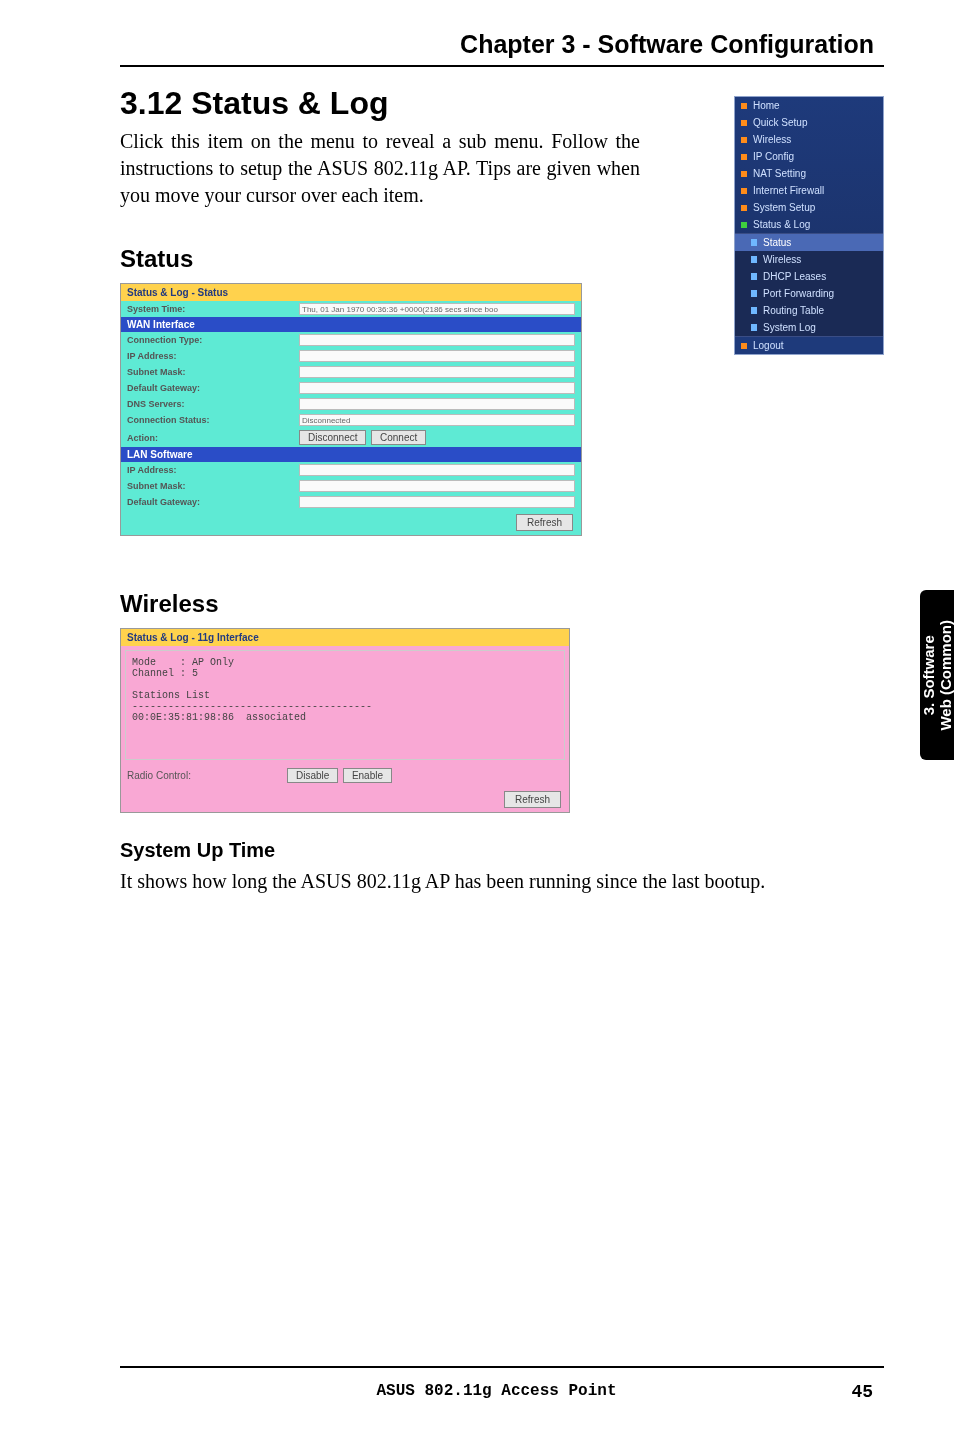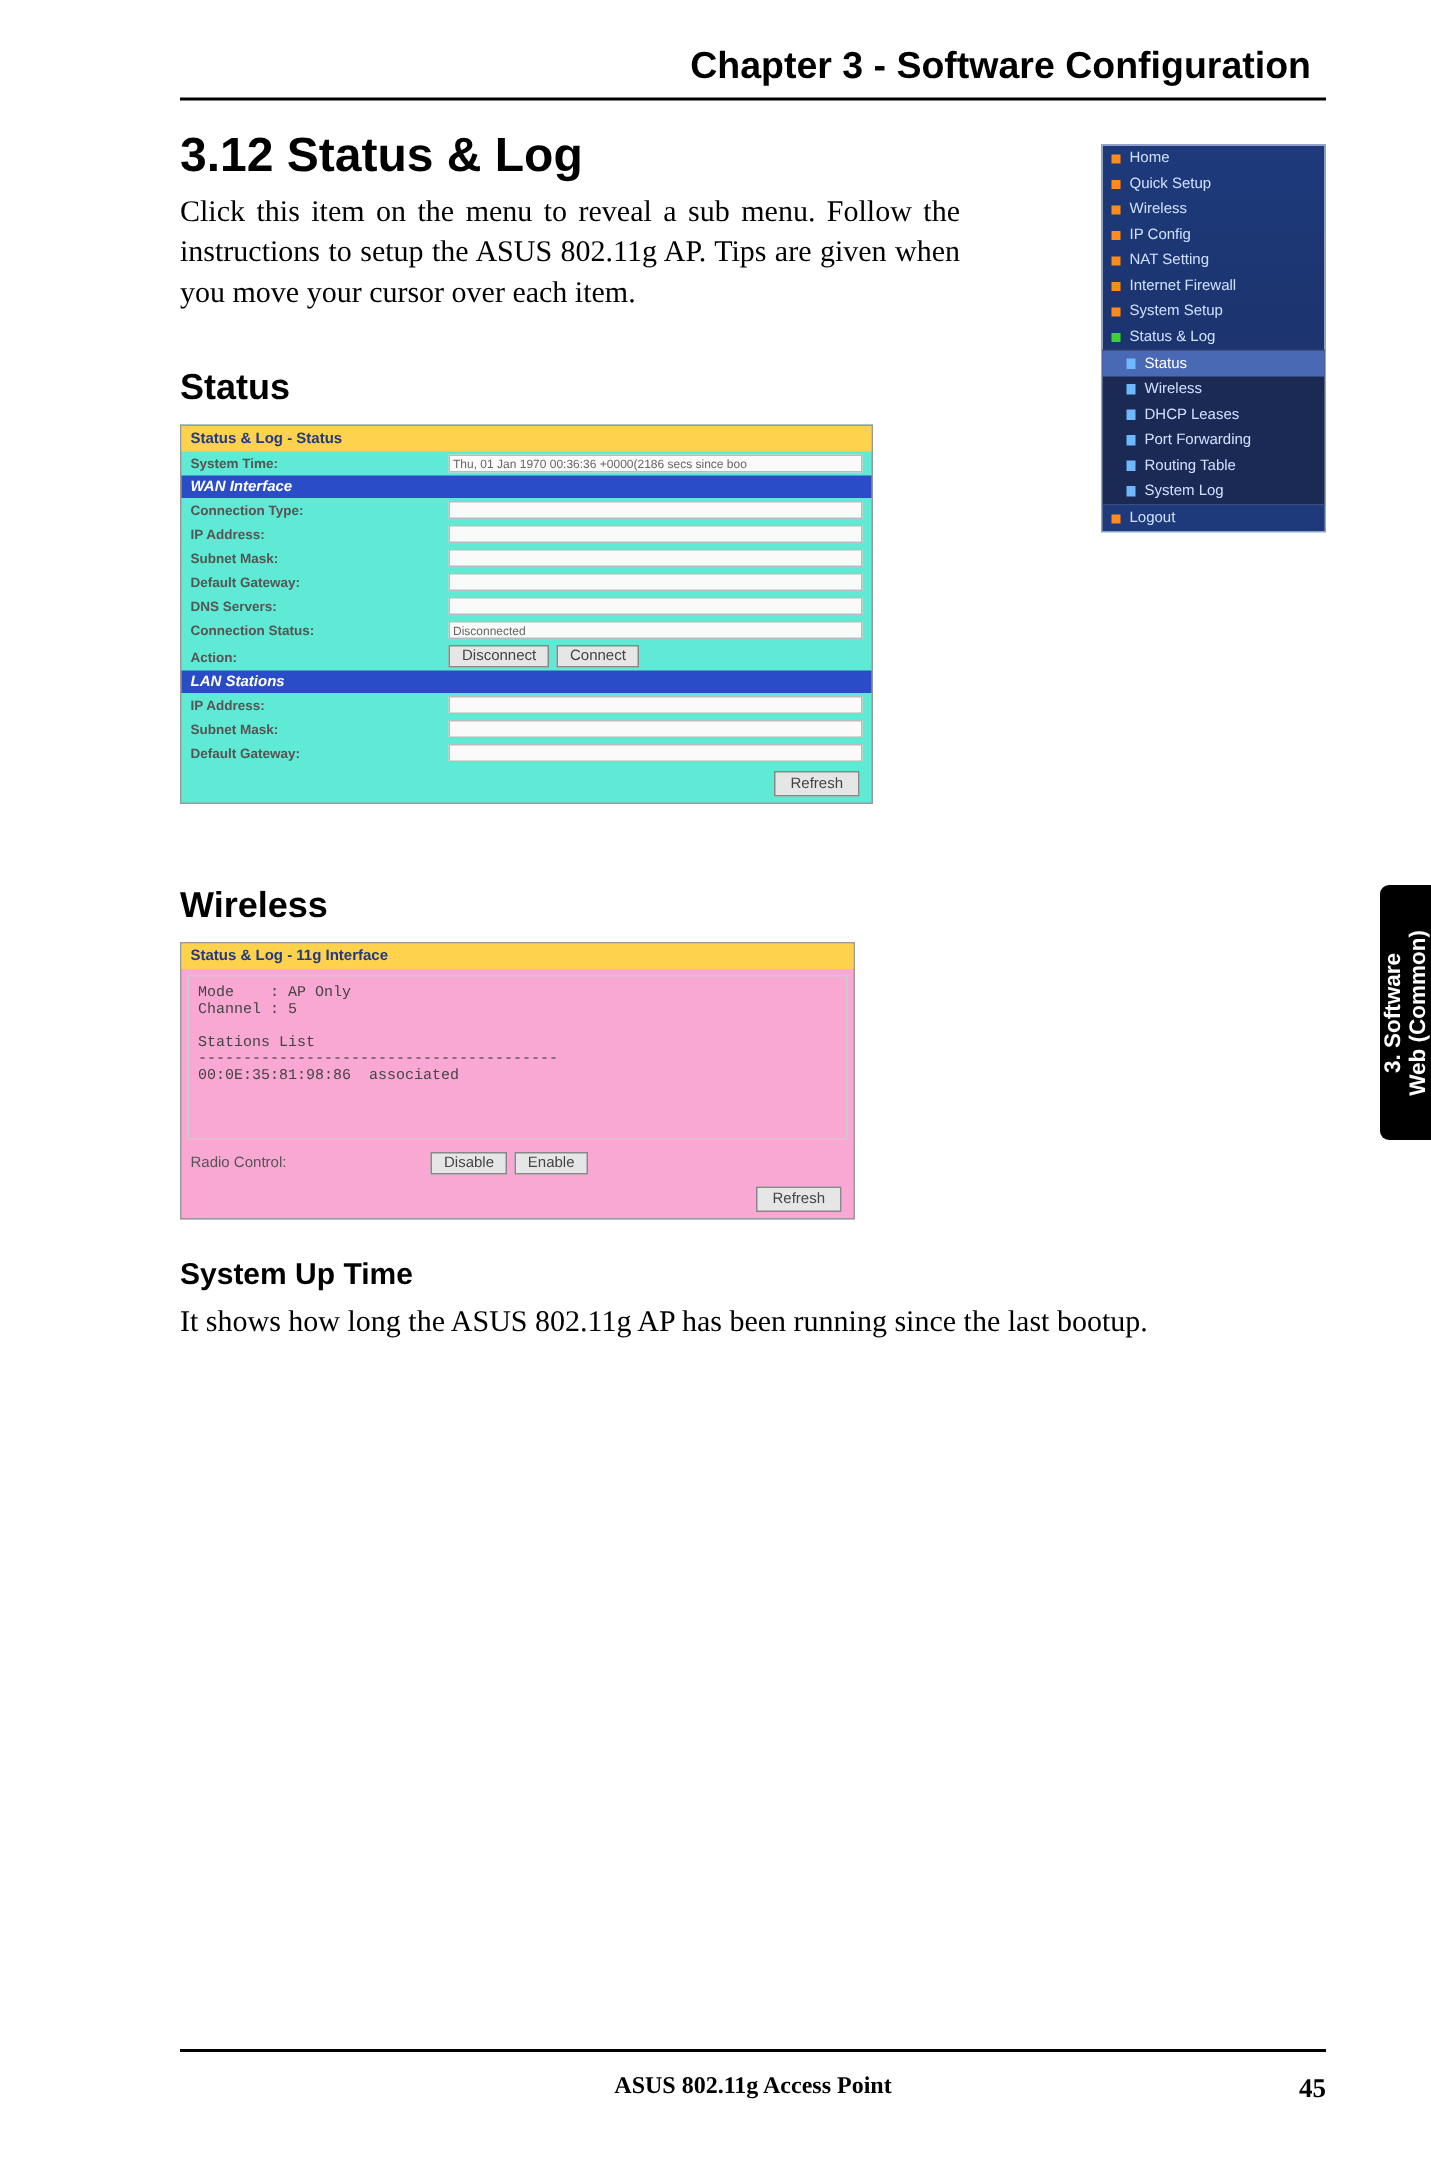--- a/index.html
+++ b/index.html
@@ -171,21 +171,20 @@
     color: #666;
     overflow: hidden;
     white-space: nowrap;
   }
   .panel-section {
     background: #2a4dc7;
     color: #fff;
     font-weight: bold;
     font-size: 10px;
     padding: 2px 6px;
-    font-style: italic;
   }
   .panel-btn {
     display: inline-block;
     border: 1px solid #888;
     background: #e6e6e6;
     font-size: 10px;
     padding: 1px 8px;
     margin-right: 2px;
     color: #444;
   }
@@ -251,25 +250,25 @@
     bottom: 70px;
     left: 120px;
     right: 70px;
     border: none;
     border-top: 2px solid #000;
   }
   .footer {
     position: absolute;
     bottom: 38px;
     left: 120px;
-    right: 70px;
+    right: 81px;
     display: flex;
     justify-content: center;
     align-items: baseline;
-    font-family: Liberation Serif, serif;
+    font-family: Liberation Mono, monospace;
   }
   .footer .product { font-weight: bold; font-size: 16px; margin: 0 auto; }
   .footer .pagenum { font-weight: bold; font-size: 18px; position: absolute; right: 0; }
 
   .dashes { letter-spacing: 0; }
 </style>
 </head>
 <body>
 
 <div class="page">
@@ -312,21 +311,21 @@
         <div class="label">Connection Status:</div>
         <div class="value-box">Disconnected</div>
       </div>
     <div class="panel-row">
       <div class="label">Action:</div>
       <div>
         <span class="panel-btn">Disconnect</span>
         <span class="panel-btn">Connect</span>
       </div>
     </div>
-    <div class="panel-section">LAN Stations</div>
+    <div class="panel-section">LAN Software</div>
     <div class="panel-row">
         <div class="label">IP Address:</div>
         <div class="value-box"></div>
       </div>
     <div class="panel-row">
         <div class="label">Subnet Mask:</div>
         <div class="value-box"></div>
       </div>
     <div class="panel-row">
         <div class="label">Default Gateway:</div>

